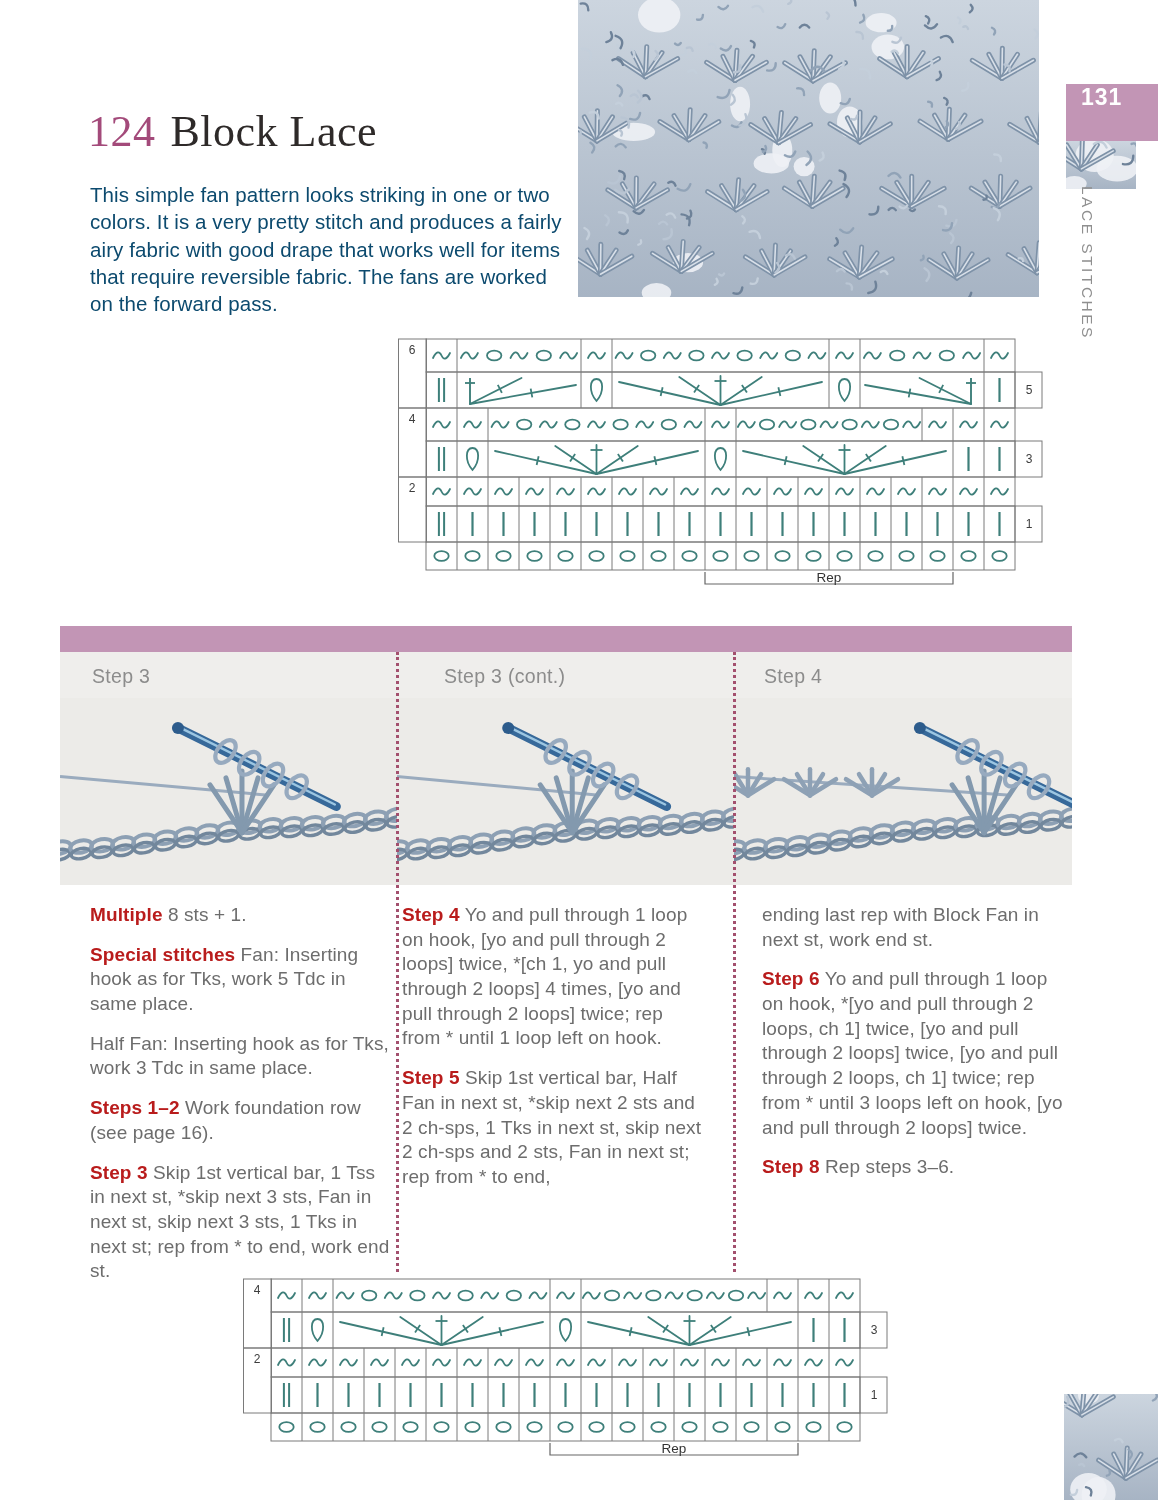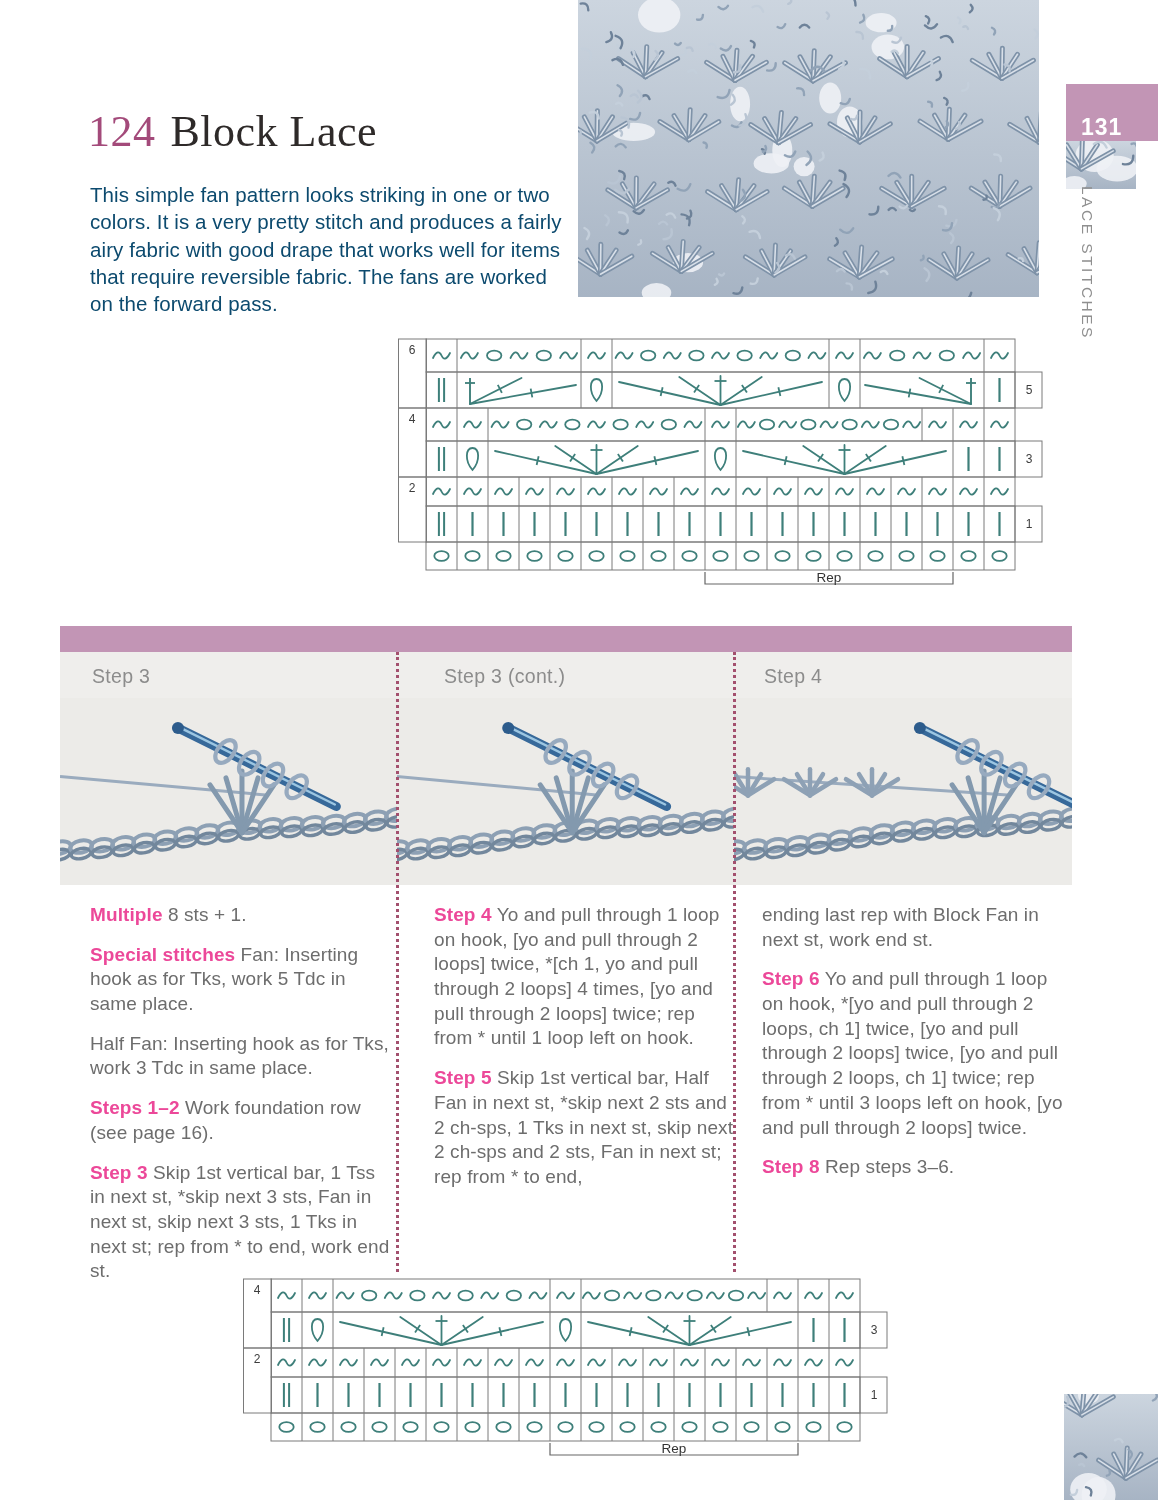--- a/index.html
+++ b/index.html
@@ -6,40 +6,40 @@
   .page{position:relative;width:1158px;height:1500px;background:#fff;overflow:hidden;
         font-family:"Liberation Sans",sans-serif}
   .headline{position:absolute;left:88px;top:106px;font-family:Liberation Serif, serif;
         font-size:44px;color:#2e2a29;white-space:nowrap;letter-spacing:.5px}
   .headline .num{color:#a34a7a;margin-right:15px}
   .intro{position:absolute;left:90px;top:181px;width:472px;font-size:20.5px;line-height:1.33;
         color:#0c4a6e;margin:0;letter-spacing:.1px}
   .main-photo{position:absolute;left:578px;top:0;width:461px;height:297px}
   .main-photo svg,.tab-thumb svg,.corner-photo svg,.step-photo svg{display:block}
   .page-tab{position:absolute;left:1066px;top:84px;width:92px;height:57px;background:#c295b5;
-        color:#fff;font-size:23px;font-weight:bold;display:flex;align-items:flex-end;
+        color:#fff;font-size:23px;font-weight:bold;display:flex;align-items:flex-start;
         padding-left:15px;box-sizing:border-box;letter-spacing:1px}
   .tab-thumb{position:absolute;left:1066px;top:141px;width:70px;height:48px;overflow:hidden}
   .side-label{position:absolute;left:1078px;top:186px;writing-mode:vertical-rl;
         font-size:15.5px;letter-spacing:2.5px;color:#8f8f8f}
   .chart{position:absolute}
   #chart-top{left:398px;top:338px}
   #chart-bottom{left:243px;top:1278px}
   .pink-bar{position:absolute;left:60px;top:626px;width:1012px;height:26px;background:#c295b5}
   .steps-panel{position:absolute;left:60px;top:652px;width:1012px;height:233px;background:#efeeec}
   .step-header{position:absolute;top:13px;font-size:19.5px;color:#8c8c8c;letter-spacing:.3px}
   .h0{left:32px}.h1{left:384px}.h2{left:704px}
   .step-photo{position:absolute;top:46px;height:187px;overflow:hidden}
   .sp0{left:0;width:337px}.sp1{left:337px;width:337px}.sp2{left:674px;width:338px}
   .col-sep{position:absolute;top:652px;height:620px;width:0;border-left:3px dotted #a3506e}
   .sep0{left:396px}.sep1{left:733px}
   .instr-col{position:absolute;top:903px;width:304px}
-  .c0{left:90px}.c1{left:434px}.c2{left:762px}
+  .c0{left:90px}.c1{left:402px}.c2{left:762px}
   .instr-col p{margin:0 0 15px;font-size:19px;line-height:1.3;color:#6d6d6d;letter-spacing:.1px}
-  .instr-col strong{color:#ec4899}
+  .instr-col strong{color:#b91c1c}
   .corner-photo{position:absolute;left:1064px;top:1394px;width:94px;height:106px;overflow:hidden}
 </style>
 </head>
 <body>
 
 <div class="page">
 
   <div class="headline">
     <span class="num">124</span><span>Block Lace</span>
   </div>

